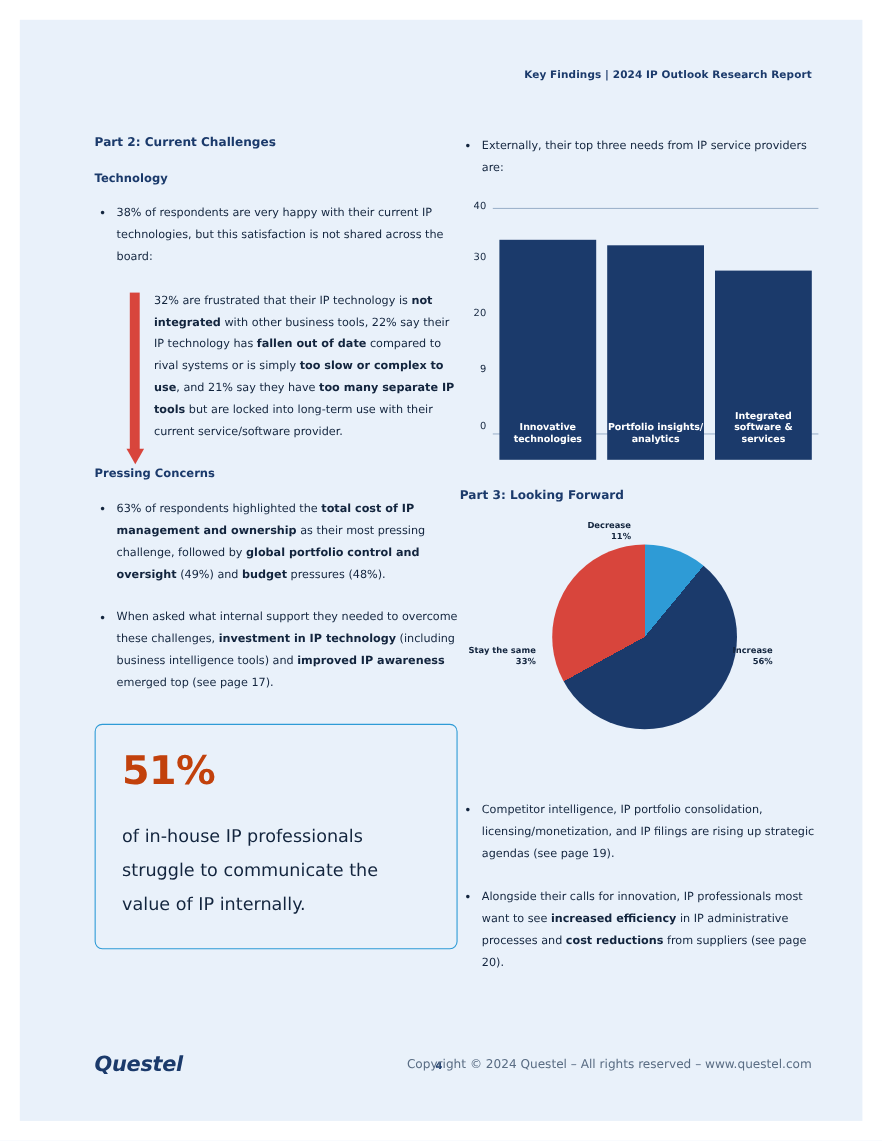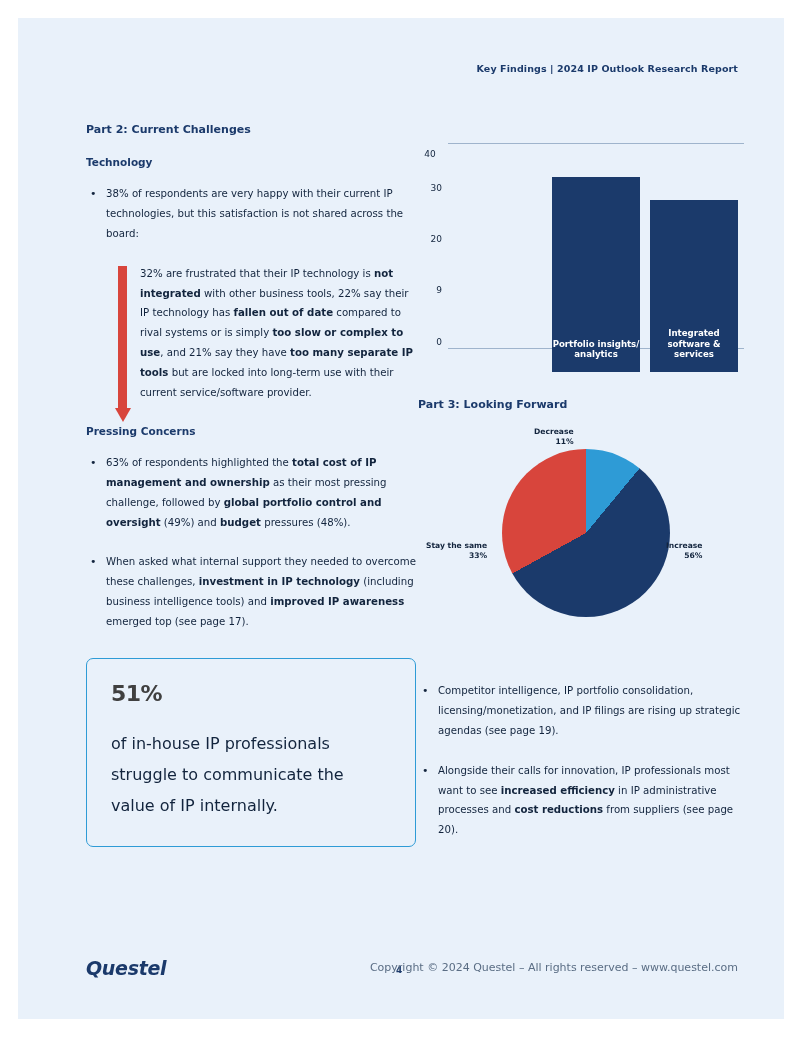--- a/index.html
+++ b/index.html
@@ -55,21 +55,21 @@
   .arrow .head{
     position:absolute;left:-3.5px;top:142px;width:0;height:0;
     border-left:8px solid transparent;border-right:8px solid transparent;
     border-top:14px solid #d8453c;
   }
   .statbox{
     margin-top:26px;border:1.2px solid #2e9bd6;border-radius:7px;
     padding:22px 24px 24px 24px;background:#e9f1fa;
   }
   .statbox .num{
-    font-size:22px;font-weight:bold;color:#404040;margin:0 0 22px 0;letter-spacing:-.5px;
+    font-size:36px;font-weight:bold;color:#c2410c;margin:0 0 22px 0;letter-spacing:-.5px;
   }
   .statbox .txt{
     font-size:16px;line-height:1.95;color:#12243d;
   }
   
   .barchart{position:relative;width:330px;height:235px;margin:14px 0 26px 0;}
   .bc-ylabel{
     position:absolute;left:0;font-size:9px;color:#12243d;text-align:right;width:24px;
   }
   .bc-gridtop{position:absolute;left:30px;top:6px;width:296px;height:1px;background:#9fb4cc;}
@@ -135,30 +135,36 @@
       </li>
     </ul>
 
     <div class="statbox">
       <div class="num">51%</div>
       <div class="txt">of in-house IP professionals struggle to communicate the value of IP internally.</div>
     </div>
   </div>
 
   <div class="col-right">
+    <ul class="bullets">
+      <li><span>Externally, their top three needs from IP service providers are:</span></li>
+    </ul>
 
     <div class="barchart">
       <div class="bc-gridtop"></div>
       <div class="bc-base"></div>
-      <div class="bc-ylabel" style="top:12px;text-align:center;">40</div>
+      <div class="bc-ylabel" style="top:0px;">40</div>
       <div class="bc-ylabel" style="top:46px;">30</div>
       <div class="bc-ylabel" style="top:97px;">20</div>
       <div class="bc-ylabel" style="top:148px;">9</div>
       <div class="bc-ylabel" style="top:200px;">0</div>
 
+      <div class="bar" style="left:36px;width:88px;height:200px;">
+        <div class="lbl">Innovative technologies</div>
+      </div>
       <div class="bar" style="left:134px;width:88px;height:195px;">
         <div class="lbl">Portfolio insights/ analytics</div>
       </div>
       <div class="bar" style="left:232px;width:88px;height:172px;">
         <div class="lbl">Integrated software &amp; services</div>
       </div>
     </div>
 
     <h2 class="part" style="margin-bottom:22px;">Part 3: Looking Forward</h2>
 

